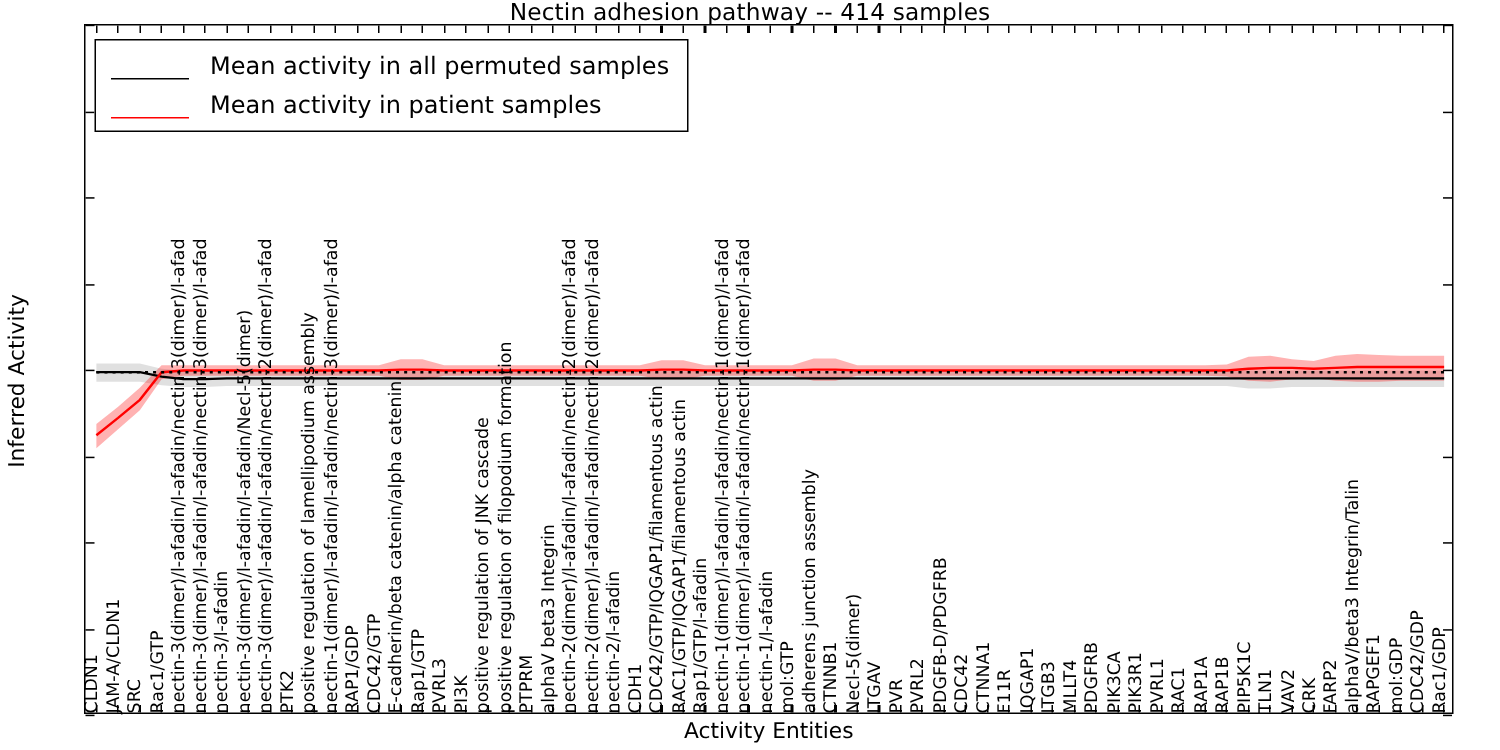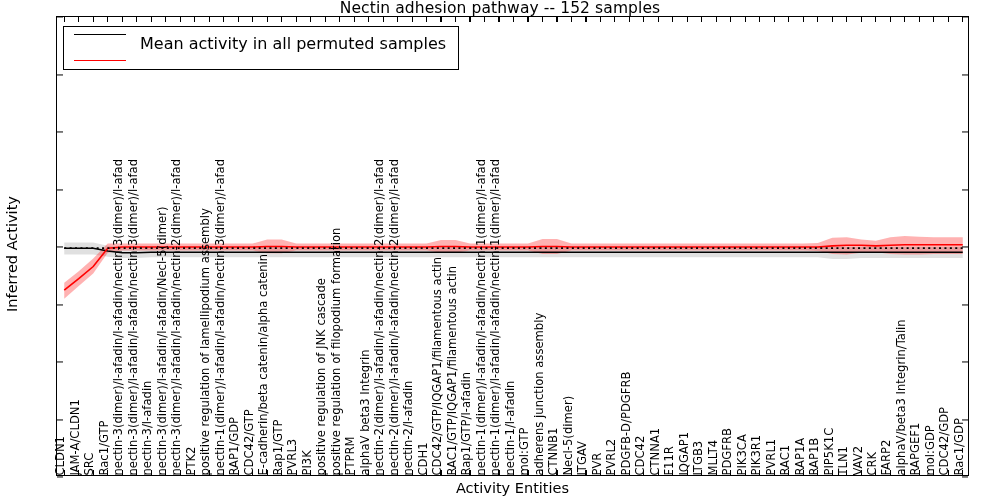--- a/index.html
+++ b/index.html
@@ -50,31 +50,31 @@
     color:#000;
   }
 
   
   .legend{
     position:absolute;left:63px;top:26px;
     background:#fff;border:1.1px solid #000;
     padding:7px 12px 8px 10px;
     display:flex;flex-direction:column;gap:7px;
   }
-  .lg-row{display:flex;align-items:flex-start;gap:14px;}
+  .lg-row{display:flex;align-items:flex-end;gap:14px;}
   .lg-line{display:block;width:52px;height:0;border-top:1.6px solid #000;}
   .lg-line.red{border-top-color:#ff0000;}
   .lg-text{font-size:16px;white-space:nowrap;}
 </style>
 </head>
 <body>
 
 <div id="fig">
 
-  <div class="title">Nectin adhesion pathway -- 152 samples</div>
+  <div class="title">Nectin adhesion pathway -- 414 samples</div>
 
   <div class="ylabel-wrap">
     <div class="ylabel">Inferred Activity</div>
   </div>
 
   <div class="axes" id="axes">
     <div class="plot-clip" id="plotclip">
         <svg width="913" height="460">
           <path d="M 7.246031746031746 225.4 L 21.738095238095237 225.4 L 36.23015873015873 225.4 L 50.72222222222222 228.85000000000002 L 65.21428571428571 230 L 79.7063492063492 230 L 94.1984126984127 230 L 108.69047619047619 230 L 123.18253968253968 230 L 137.67460317460316 230 L 152.16666666666666 230 L 166.65873015873015 230 L 181.15079365079364 230 L 195.64285714285714 230 L 210.13492063492063 230 L 224.62698412698413 230 L 239.11904761904762 230 L 253.61111111111111 230 L 268.1031746031746 230 L 282.5952380952381 230 L 297.08730158730157 230 L 311.57936507936506 230 L 326.07142857142856 230 L 340.56349206349205 230 L 355.05555555555554 230 L 369.54761904761904 230 L 384.03968253968253 230 L 398.531746031746 230 L 413.0238095238095 230 L 427.515873015873 230 L 442.0079365079365 230 L 456.5 230 L 470.9920634920635 230 L 485.484126984127 230 L 499.9761904761905 230 L 514.468253968254 230 L 528.9603174603175 230 L 543.452380952381 230 L 557.9444444444445 230 L 572.436507936508 230 L 586.9285714285714 230 L 601.4206349206349 230 L 615.9126984126984 230 L 630.4047619047619 230 L 644.8968253968254 230 L 659.3888888888889 230 L 673.8809523809524 230 L 688.3730158730159 230 L 702.8650793650794 230 L 717.3571428571429 230 L 731.8492063492064 230 L 746.3412698412699 230 L 760.8333333333334 230 L 775.3253968253969 230 L 789.8174603174604 230 L 804.3095238095239 230 L 818.8015873015873 230 L 833.2936507936508 230 L 847.7857142857143 230 L 862.2777777777778 230 L 876.7698412698413 230 L 891.2619047619048 230 L 905.7539682539683 230 L 905.7539682539683 240.92499999999998 L 891.2619047619048 240.92499999999998 L 876.7698412698413 240.92499999999998 L 862.2777777777778 240.92499999999998 L 847.7857142857143 240.92499999999998 L 833.2936507936508 240.92499999999998 L 818.8015873015873 240.92499999999998 L 804.3095238095239 240.92499999999998 L 789.8174603174604 242.075 L 775.3253968253969 242.075 L 760.8333333333334 240.35000000000002 L 746.3412698412699 240.35000000000002 L 731.8492063492064 240.35000000000002 L 717.3571428571429 240.35000000000002 L 702.8650793650794 240.35000000000002 L 688.3730158730159 240.35000000000002 L 673.8809523809524 240.35000000000002 L 659.3888888888889 240.35000000000002 L 644.8968253968254 240.35000000000002 L 630.4047619047619 240.35000000000002 L 615.9126984126984 240.35000000000002 L 601.4206349206349 240.35000000000002 L 586.9285714285714 240.35000000000002 L 572.436507936508 240.35000000000002 L 557.9444444444445 240.35000000000002 L 543.452380952381 240.35000000000002 L 528.9603174603175 240.35000000000002 L 514.468253968254 240.35000000000002 L 499.9761904761905 240.35000000000002 L 485.484126984127 240.35000000000002 L 470.9920634920635 240.35000000000002 L 456.5 240.35000000000002 L 442.0079365079365 240.35000000000002 L 427.515873015873 240.35000000000002 L 413.0238095238095 240.35000000000002 L 398.531746031746 240.35000000000002 L 384.03968253968253 240.35000000000002 L 369.54761904761904 240.35000000000002 L 355.05555555555554 240.35000000000002 L 340.56349206349205 240.35000000000002 L 326.07142857142856 240.35000000000002 L 311.57936507936506 240.35000000000002 L 297.08730158730157 240.35000000000002 L 282.5952380952381 240.35000000000002 L 268.1031746031746 240.35000000000002 L 253.61111111111111 240.35000000000002 L 239.11904761904762 240.35000000000002 L 224.62698412698413 240.35000000000002 L 210.13492063492063 240.35000000000002 L 195.64285714285714 240.35000000000002 L 181.15079365079364 240.35000000000002 L 166.65873015873015 240.35000000000002 L 152.16666666666666 240.35000000000002 L 137.67460317460316 240.35000000000002 L 123.18253968253968 240.35000000000002 L 108.69047619047619 240.35000000000002 L 94.1984126984127 240.35000000000002 L 79.7063492063492 240.92499999999998 L 65.21428571428571 240.92499999999998 L 50.72222222222222 239.775 L 36.23015873015873 237.475 L 21.738095238095237 237.475 L 7.246031746031746 237.475 Z" fill="#000000" fill-opacity="0.12" stroke="none"></path>
           <path d="M 7.246031746031746 265.65 L 21.738095238095237 254.15 L 36.23015873015873 241.5 L 50.72222222222222 226.55 L 65.21428571428571 226.55 L 79.7063492063492 226.55 L 94.1984126984127 226.55 L 108.69047619047619 226.55 L 123.18253968253968 226.55 L 137.67460317460316 226.55 L 152.16666666666666 226.55 L 166.65873015873015 226.55 L 181.15079365079364 226.55 L 195.64285714285714 226.55 L 210.13492063492063 222.525 L 224.62698412698413 222.525 L 239.11904761904762 226.55 L 253.61111111111111 226.55 L 268.1031746031746 226.55 L 282.5952380952381 226.55 L 297.08730158730157 226.55 L 311.57936507936506 226.55 L 326.07142857142856 226.55 L 340.56349206349205 226.55 L 355.05555555555554 226.55 L 369.54761904761904 226.55 L 384.03968253968253 223.1 L 398.531746031746 223.1 L 413.0238095238095 226.55 L 427.515873015873 226.55 L 442.0079365079365 226.55 L 456.5 226.55 L 470.9920634920635 226.55 L 485.484126984127 221.95000000000002 L 499.9761904761905 221.95000000000002 L 514.468253968254 226.55 L 528.9603174603175 226.55 L 543.452380952381 226.55 L 557.9444444444445 226.55 L 572.436507936508 226.55 L 586.9285714285714 226.55 L 601.4206349206349 226.55 L 615.9126984126984 226.55 L 630.4047619047619 226.55 L 644.8968253968254 226.55 L 659.3888888888889 226.55 L 673.8809523809524 226.55 L 688.3730158730159 226.55 L 702.8650793650794 226.55 L 717.3571428571429 226.55 L 731.8492063492064 226.55 L 746.3412698412699 226.55 L 760.8333333333334 225.975 L 775.3253968253969 220.79999999999998 L 789.8174603174604 220.225 L 804.3095238095239 222.525 L 818.8015873015873 223.67499999999998 L 833.2936507936508 220.225 L 847.7857142857143 219.075 L 862.2777777777778 219.65 L 876.7698412698413 220.225 L 891.2619047619048 220.225 L 905.7539682539683 220.225 L 905.7539682539683 236.9 L 891.2619047619048 236.9 L 876.7698412698413 236.9 L 862.2777777777778 237.475 L 847.7857142857143 237.475 L 833.2936507936508 236.9 L 818.8015873015873 235.17499999999998 L 804.3095238095239 235.75 L 789.8174603174604 237.475 L 775.3253968253969 236.9 L 760.8333333333334 234.02499999999998 L 746.3412698412699 233.45000000000002 L 731.8492063492064 233.45000000000002 L 717.3571428571429 233.45000000000002 L 702.8650793650794 233.45000000000002 L 688.3730158730159 233.45000000000002 L 673.8809523809524 233.45000000000002 L 659.3888888888889 233.45000000000002 L 644.8968253968254 233.45000000000002 L 630.4047619047619 233.45000000000002 L 615.9126984126984 233.45000000000002 L 601.4206349206349 233.45000000000002 L 586.9285714285714 233.45000000000002 L 572.436507936508 233.45000000000002 L 557.9444444444445 233.45000000000002 L 543.452380952381 233.45000000000002 L 528.9603174603175 233.45000000000002 L 514.468253968254 233.45000000000002 L 499.9761904761905 236.9 L 485.484126984127 236.9 L 470.9920634920635 233.45000000000002 L 456.5 233.45000000000002 L 442.0079365079365 233.45000000000002 L 427.515873015873 233.45000000000002 L 413.0238095238095 233.45000000000002 L 398.531746031746 235.75 L 384.03968253968253 235.75 L 369.54761904761904 233.45000000000002 L 355.05555555555554 233.45000000000002 L 340.56349206349205 233.45000000000002 L 326.07142857142856 233.45000000000002 L 311.57936507936506 233.45000000000002 L 297.08730158730157 233.45000000000002 L 282.5952380952381 233.45000000000002 L 268.1031746031746 233.45000000000002 L 253.61111111111111 233.45000000000002 L 239.11904761904762 233.45000000000002 L 224.62698412698413 236.325 L 210.13492063492063 236.325 L 195.64285714285714 233.45000000000002 L 181.15079365079364 233.45000000000002 L 166.65873015873015 233.45000000000002 L 152.16666666666666 233.45000000000002 L 137.67460317460316 233.45000000000002 L 123.18253968253968 233.45000000000002 L 108.69047619047619 233.45000000000002 L 94.1984126984127 233.45000000000002 L 79.7063492063492 233.45000000000002 L 65.21428571428571 233.45000000000002 L 50.72222222222222 235.75 L 36.23015873015873 256.45 L 21.738095238095237 269.1 L 7.246031746031746 281.75 Z" fill="#ff0000" fill-opacity="0.3" stroke="none"></path>
@@ -297,16 +297,17 @@
     </div>
   <div class="xlabel">Activity Entities</div>
 
   <div class="legend">
     <div class="lg-row">
       <span class="lg-line"></span>
       <span class="lg-text">Mean activity in all permuted samples</span>
     </div>
     <div class="lg-row">
       <span class="lg-line red"></span>
+      <span class="lg-text">Mean activity in patient samples</span>
     </div>
   </div>
 
 </div>
 
 </body></html>

